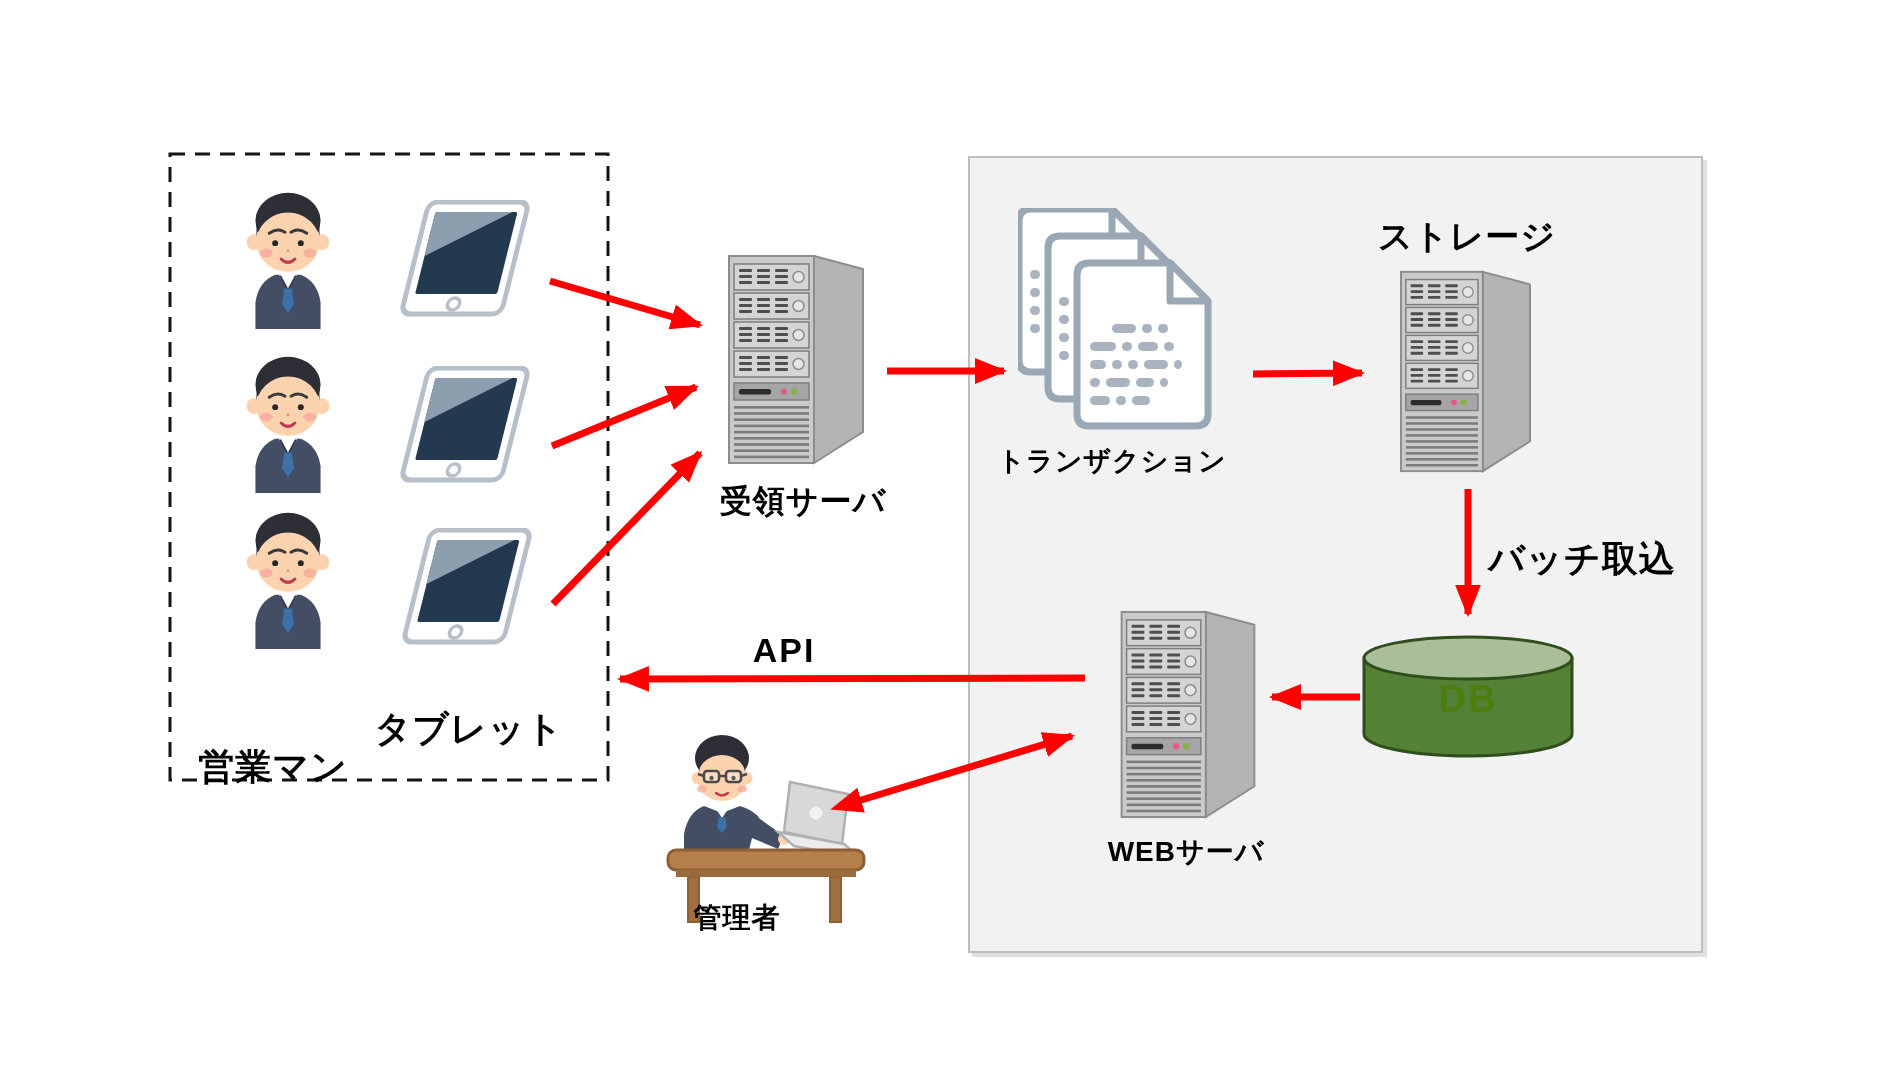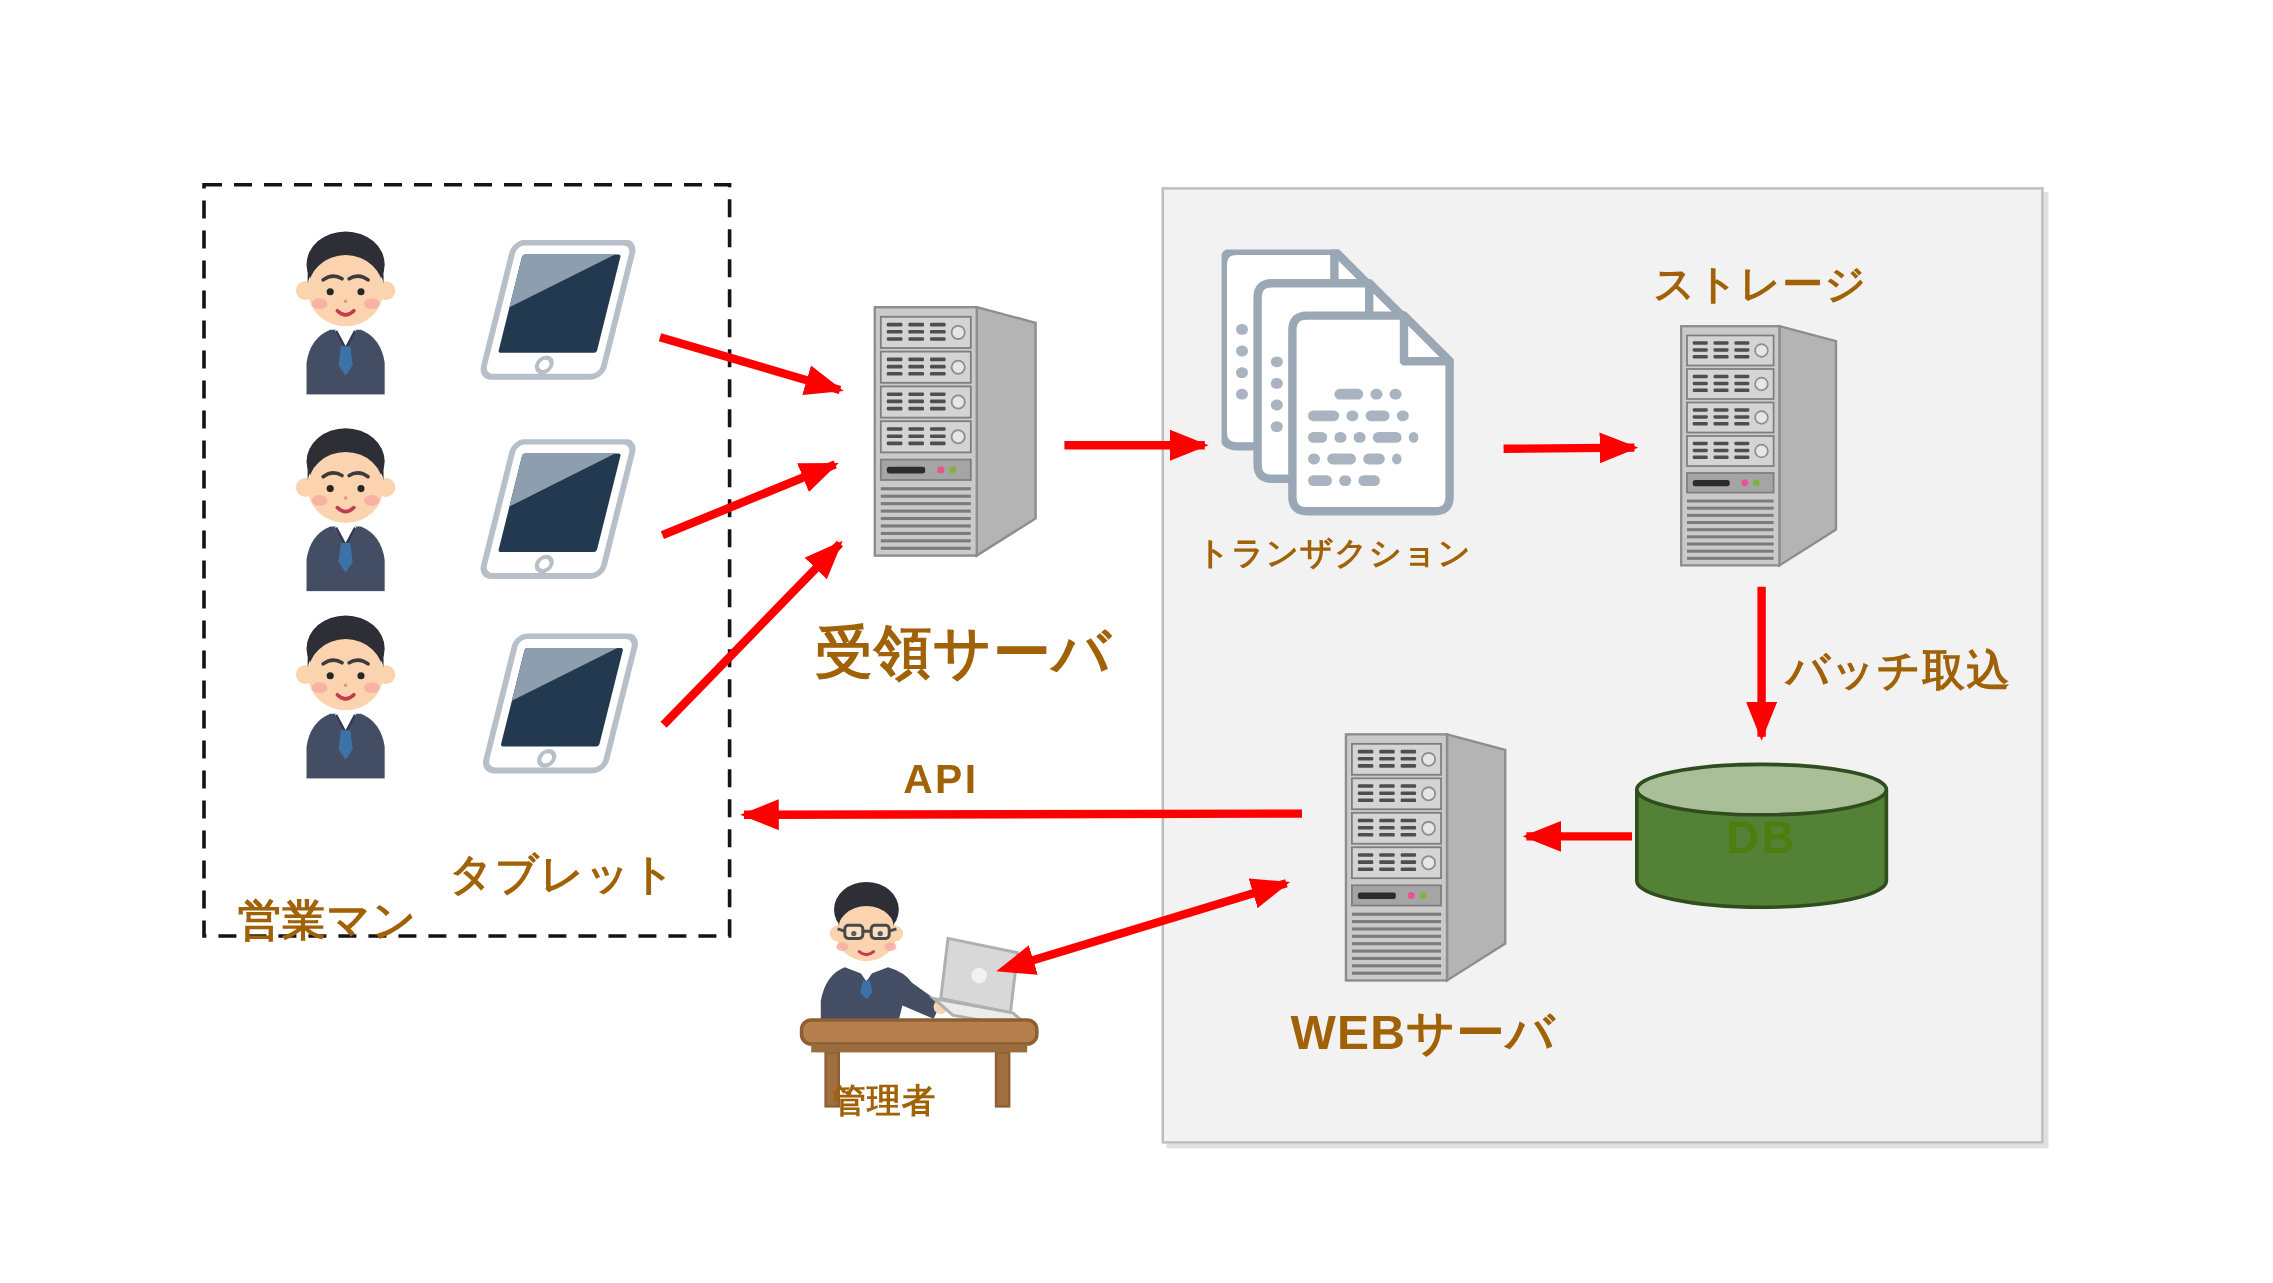--- a/index.html
+++ b/index.html
@@ -8,31 +8,31 @@
     font-family:"Liberation Sans",sans-serif;
   }
   .panel{
     position:absolute;left:968px;top:156px;width:735px;height:797px;
     background:#f2f2f2;border:2px solid #bdbdbd;box-sizing:border-box;
     box-shadow:4px 4px 0 rgba(0,0,0,0.12);
   }
   .ill{position:absolute;z-index:3;}
   #overlay{position:absolute;left:0;top:0;z-index:5;pointer-events:none;}
   .lbl{
-    position:absolute;z-index:6;font-weight:700;color:#a16207;white-space:nowrap;
+    position:absolute;z-index:6;font-weight:700;color:#000000;white-space:nowrap;
     transform:translateX(-50%);text-align:center;letter-spacing:1px;
   }
   .lbl-sales{left:273px;top:702px;font-size:36px;margin-top:41px;}
   .lbl-tablet{left:469px;top:705px;font-size:36px;}
-  .lbl-recv{left:803px;top:480px;font-size:48px;margin-top:32px;}
+  .lbl-recv{left:803px;top:480px;font-size:32px;}
   .lbl-tx{left:1112px;top:438px;font-size:27px;line-height:46px;}
   .lbl-storage{left:1467px;top:214px;font-size:34px;}
   .lbl-batch{left:1582px;top:535px;font-size:36px;}
   .lbl-db{left:1468px;top:678px;font-size:38px;color:#4d7c0f;font-weight:600;letter-spacing:2px;}
-  .lbl-web{left:1186px;top:833px;font-size:40px;}
+  .lbl-web{left:1186px;top:833px;font-size:28px;}
   .lbl-admin{left:737px;top:899px;font-size:28px;}
   .lbl-api{left:784px;top:631px;font-size:34px;letter-spacing:2px;}
 </style>
 </head>
 <body>
 
 <div id="canvas">
 
   <svg width="0" height="0" style="position:absolute" aria-hidden="true">
     <defs>

